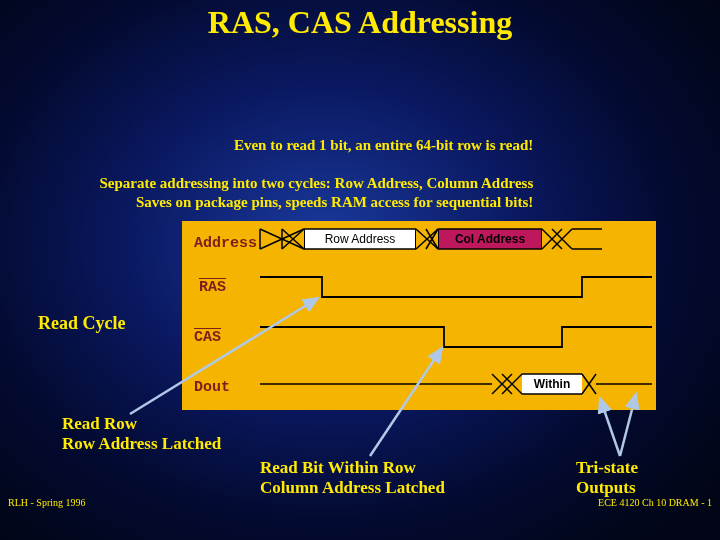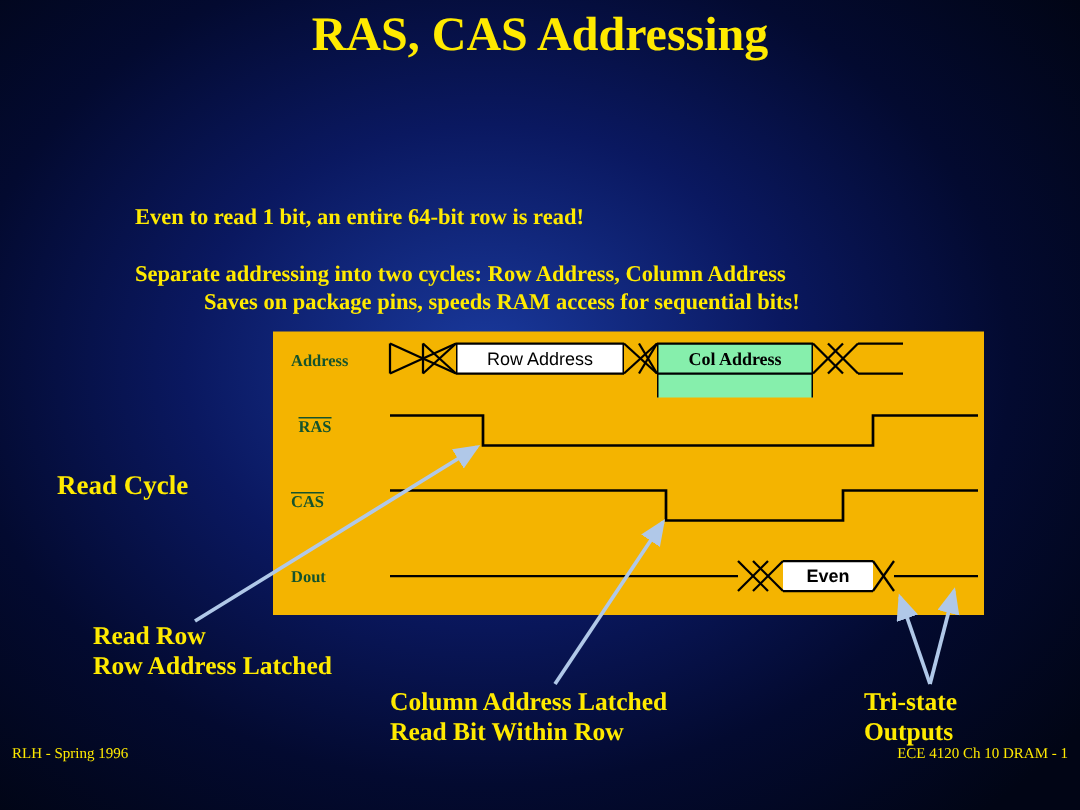--- a/index.html
+++ b/index.html
@@ -18,20 +18,21 @@
     font-weight: bold;
     padding-top: 4px;
   }
   .bullets {
     position: absolute;
     top: 136px;
     left: 90px;
     font-size: 15px;
     font-weight: bold;
     line-height: 1.3;
+    text-align: right;
   }
   .bullets .sub {
     padding-left: 46px;
   }
   .read-cycle {
     position: absolute;
     top: 313px;
     left: 38px;
     font-size: 18px;
     font-weight: bold;
@@ -81,46 +82,46 @@
   .diagram {
     position: absolute;
     top: 221px;
     left: 182px;
     width: 474px;
     height: 189px;
     background: #f4b400;
   }
   .sig-label {
     position: absolute;
-    font-family: Liberation Serif, serif;
-    font-size: 11px;
-    font-weight: bold;
-    color: #14532d;
+    font-family: Liberation Mono, monospace;
+    font-size: 15px;
+    font-weight: bold;
+    color: #7f1d1d;
   }
   .addr-label { top: 14px; left: 12px; }
   .ras-label { top: 58px; left: 17px; }
   .cas-label { top: 108px; left: 12px; }
   .dout-label { top: 158px; left: 12px; }
   .ras-overline, .cas-overline { text-decoration: overline; }
   .addr-box-row {
     position: absolute;
     top: 8px; left: 122px;
     width: 112px; height: 20px;
     background: #fff;
     border-left: 1px solid #000; border-right: 1px solid #000;
     font-family: Arial, sans-serif; font-size: 12px; font-weight: normal;
     color: #000; text-align: center; line-height: 20px;
   }
   .addr-box-col {
     position: absolute;
     top: 8px; left: 256px;
-    width: 104px; height: 36px;
-    background: #86efac;
+    width: 104px; height: 20px;
+    background: #be185d;
     border-left: 1px solid #000; border-right: 1px solid #000;
-    font-family: Liberation Serif, serif; font-size: 12px; font-weight: bold;
+    font-family: Liberation Sans, sans-serif; font-size: 12px; font-weight: bold;
     color: #000; text-align: center; line-height: 20px;
   }
   .valid-box {
     position: absolute;
     top: 153px; left: 340px;
     width: 60px; height: 20px;
     background: #fff;
     font-family: Arial, sans-serif; font-size: 12px; font-weight: bold;
     color: #000; text-align: center; line-height: 20px;
   }
@@ -151,21 +152,21 @@
 <div class="read-cycle">Read Cycle</div>
 
 <div class="diagram">
   <div class="sig-label addr-label">Address</div>
   <div class="sig-label ras-label"><span class="ras-overline">RAS</span></div>
   <div class="sig-label cas-label"><span class="cas-overline">CAS</span></div>
   <div class="sig-label dout-label">Dout</div>
 
   <div class="addr-box-row">Row Address</div>
   <div class="addr-box-col">Col Address</div>
-  <div class="valid-box">Even</div>
+  <div class="valid-box">Within</div>
 
   <svg class="waves">
 
     <g stroke="#000" stroke-width="1.5" fill="none">
 
       <line x1="78" y1="8" x2="78" y2="28"></line>
       <line x1="78" y1="8" x2="122" y2="28"></line>
         <line x1="78" y1="28" x2="122" y2="8"></line>
       <line x1="100" y1="8" x2="100" y2="28"></line>
       <line x1="100" y1="8" x2="122" y2="28"></line>
@@ -222,22 +223,22 @@
   <line x1="370" y1="456" x2="442" y2="348" stroke="#b0c8e8" stroke-width="2.5" marker-end="url(#ah)"></line>
   <line x1="620" y1="456" x2="600" y2="398" stroke="#b0c8e8" stroke-width="2.5" marker-end="url(#ah)"></line>
   <line x1="620" y1="456" x2="636" y2="394" stroke="#b0c8e8" stroke-width="2.5" marker-end="url(#ah)"></line>
 </svg>
 
 <div class="ann-readrow">
   <div>Read Row</div>
   <div>Row Address Latched</div>
 </div>
 <div class="ann-readbit">
+  <div>Read Bit Within Row</div>
   <div>Column Address Latched</div>
-  <div>Read Bit Within Row</div>
 </div>
 <div class="ann-tristate">
   <div>Tri-state</div>
   <div>Outputs</div>
 </div>
 
 <div class="footer-left">RLH - Spring 1996</div>
 <div class="footer-right">ECE 4120 Ch 10 DRAM - 1</div>
 
 </body></html>

